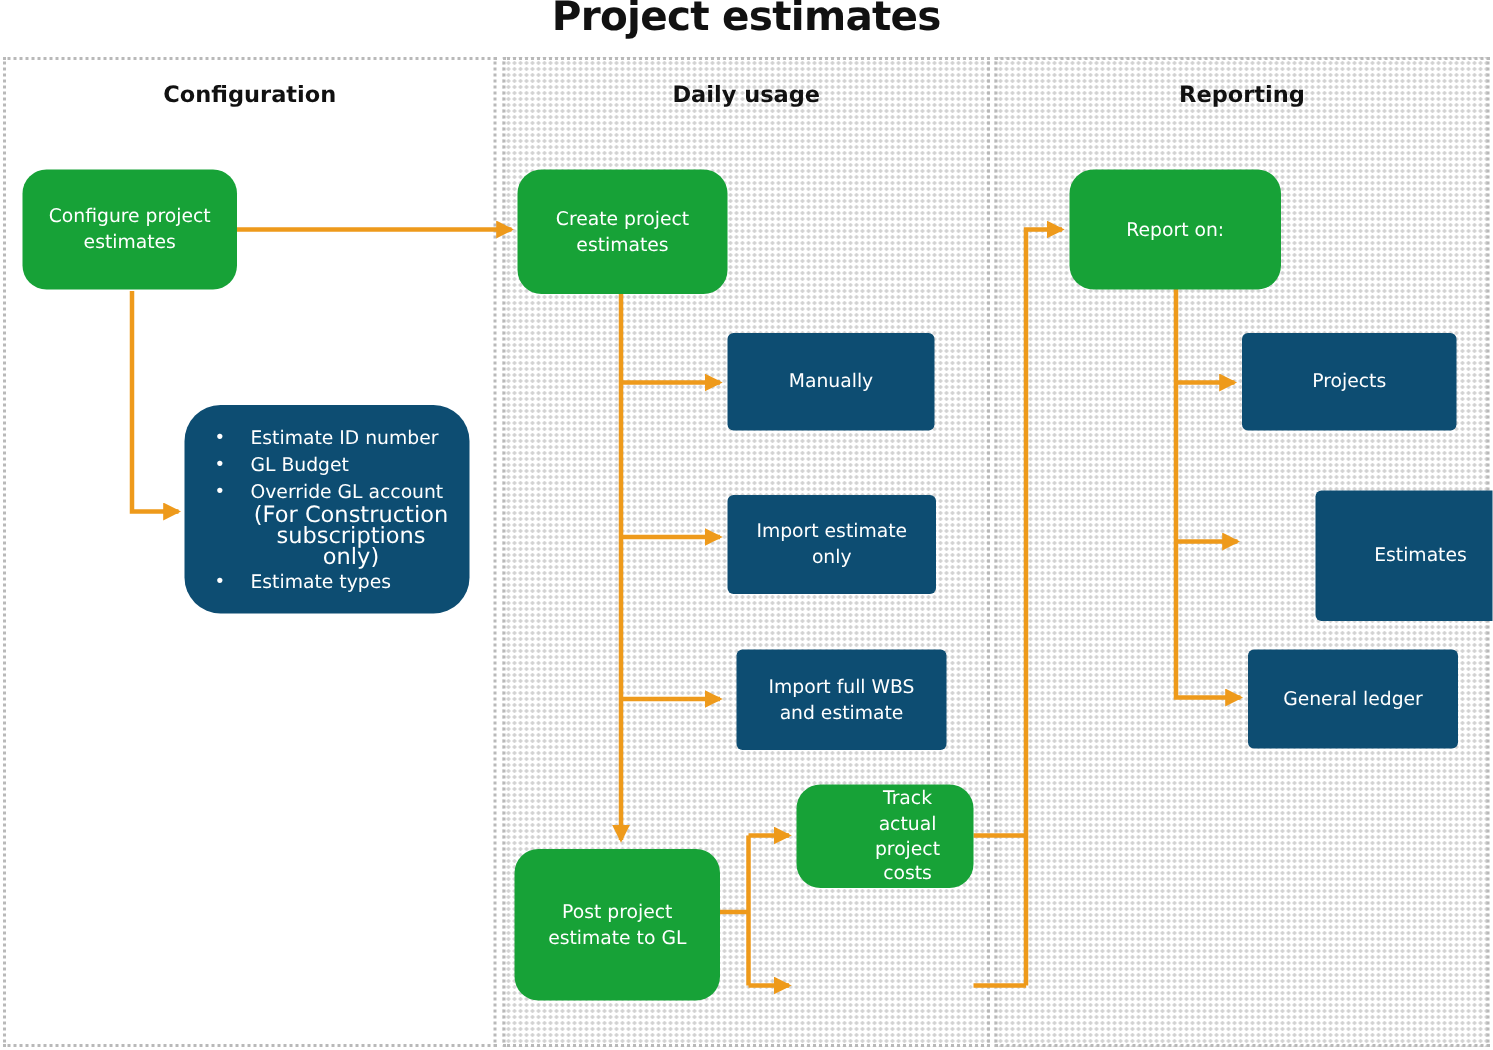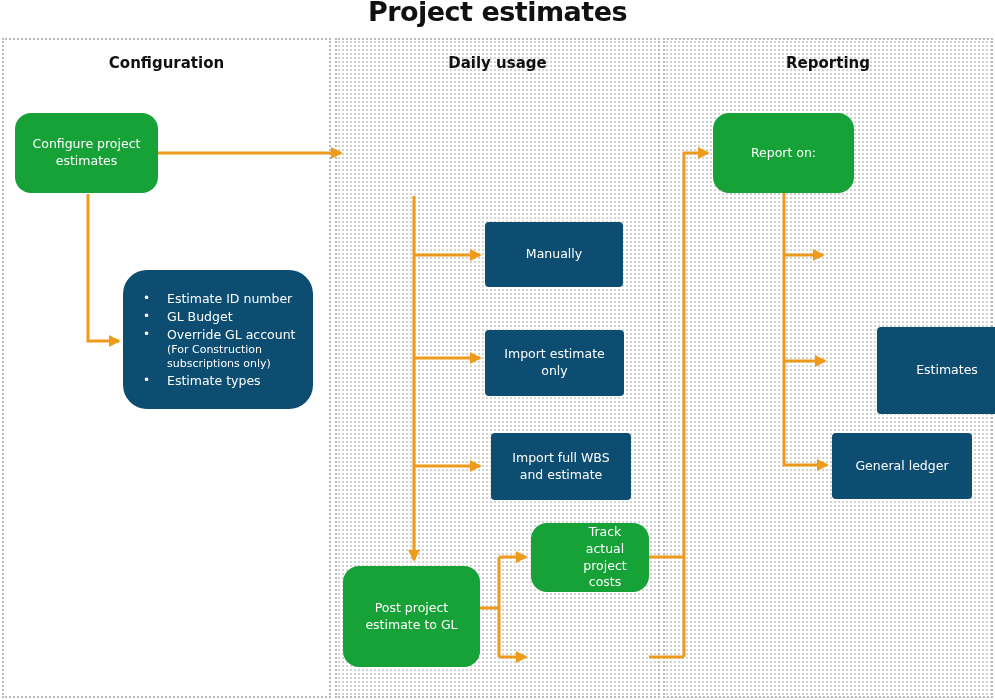--- a/index.html
+++ b/index.html
@@ -68,21 +68,21 @@
   .node-bullets{
     left:123px;top:270px;width:190px;height:139px;
     background:var(--node-blue,#0d4d72);border-radius:24px;
     justify-content:flex-start;text-align:left;
     padding:14px 12px 14px 12px;
   }
   .bullet-list{list-style:none;width:100%;}
   .bullet-list li{display:flex;align-items:flex-start;margin:1px 0;}
   .bullet-glyph{flex:0 0 14px;margin-left:8px;margin-right:10px;font-size:12px;line-height:17px;}
   .bullet-body{flex:1;font-size:12.5px;line-height:17px;}
-  .bullet-note{font-size:11px;line-height:14px;}
+  .bullet-note{font-size:15px;line-height:14px;text-align:center;}
   .bullet-note:empty{display:none;}
 </style>
 </head>
 <body>
 
 <div class="page">
 
   <h1 class="page-title">Project estimates</h1>
 
   <div class="lane lane-configuration">
@@ -140,38 +140,44 @@
           <span class="bullet-note" style="display:block;">(For Construction subscriptions only)</span>
         </span>
       </li>
       <li>
         <span class="bullet-glyph">•</span>
         <span class="bullet-body">Estimate types</span>
       </li>
     </ul>
   </div>
 
+  <div class="node green node-create">
+    <span>Create project estimates</span>
+  </div>
   <div class="node blue node-manually">
     <span>Manually</span>
   </div>
   <div class="node blue node-import-estimate">
     <span>Import estimate only</span>
   </div>
   <div class="node blue node-import-wbs">
     <span>Import full WBS and estimate</span>
   </div>
   <div class="node green node-post">
     <span>Post project estimate to GL</span>
   </div>
   <div class="node green node-track-actual">
     <span>Track actual project costs</span>
   </div>
   <div class="node green node-report">
     <span>Report on:</span>
   </div>
+  <div class="node blue node-projects">
+    <span>Projects</span>
+  </div>
   <div class="node blue node-estimates">
     <span>Estimates</span>
   </div>
   <div class="node blue node-general-ledger">
     <span>General ledger</span>
   </div>
 
 </div>
 
 </body></html>

